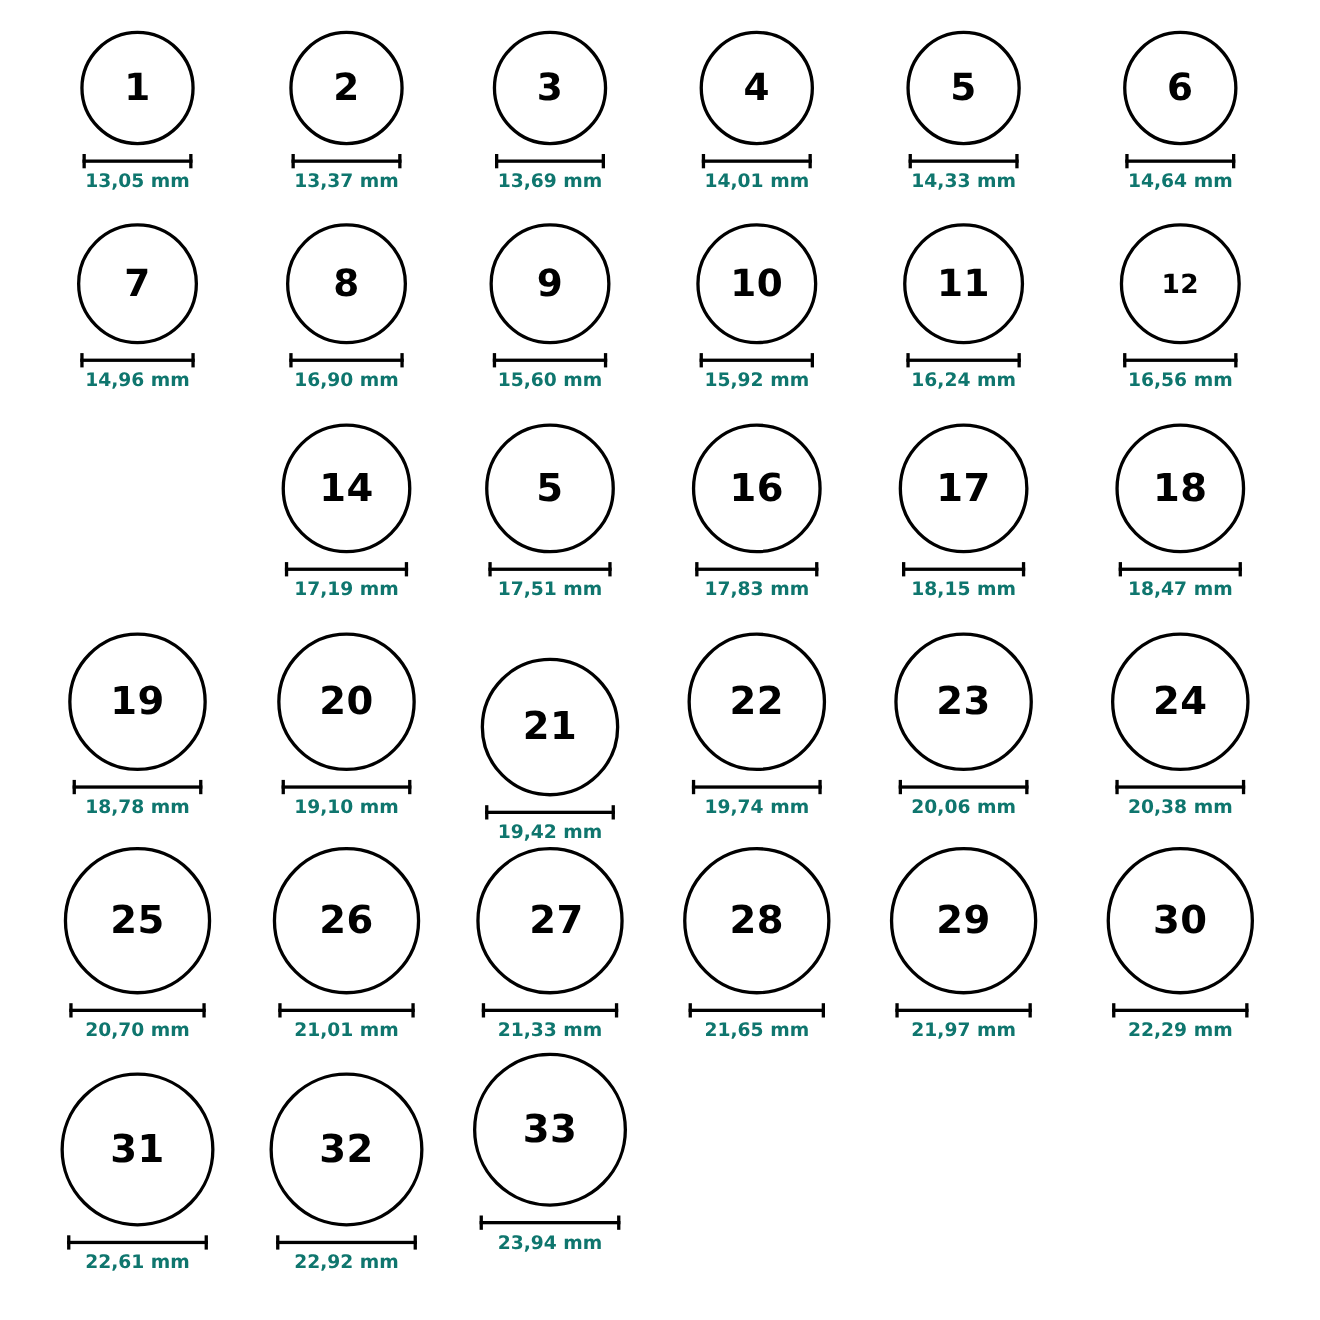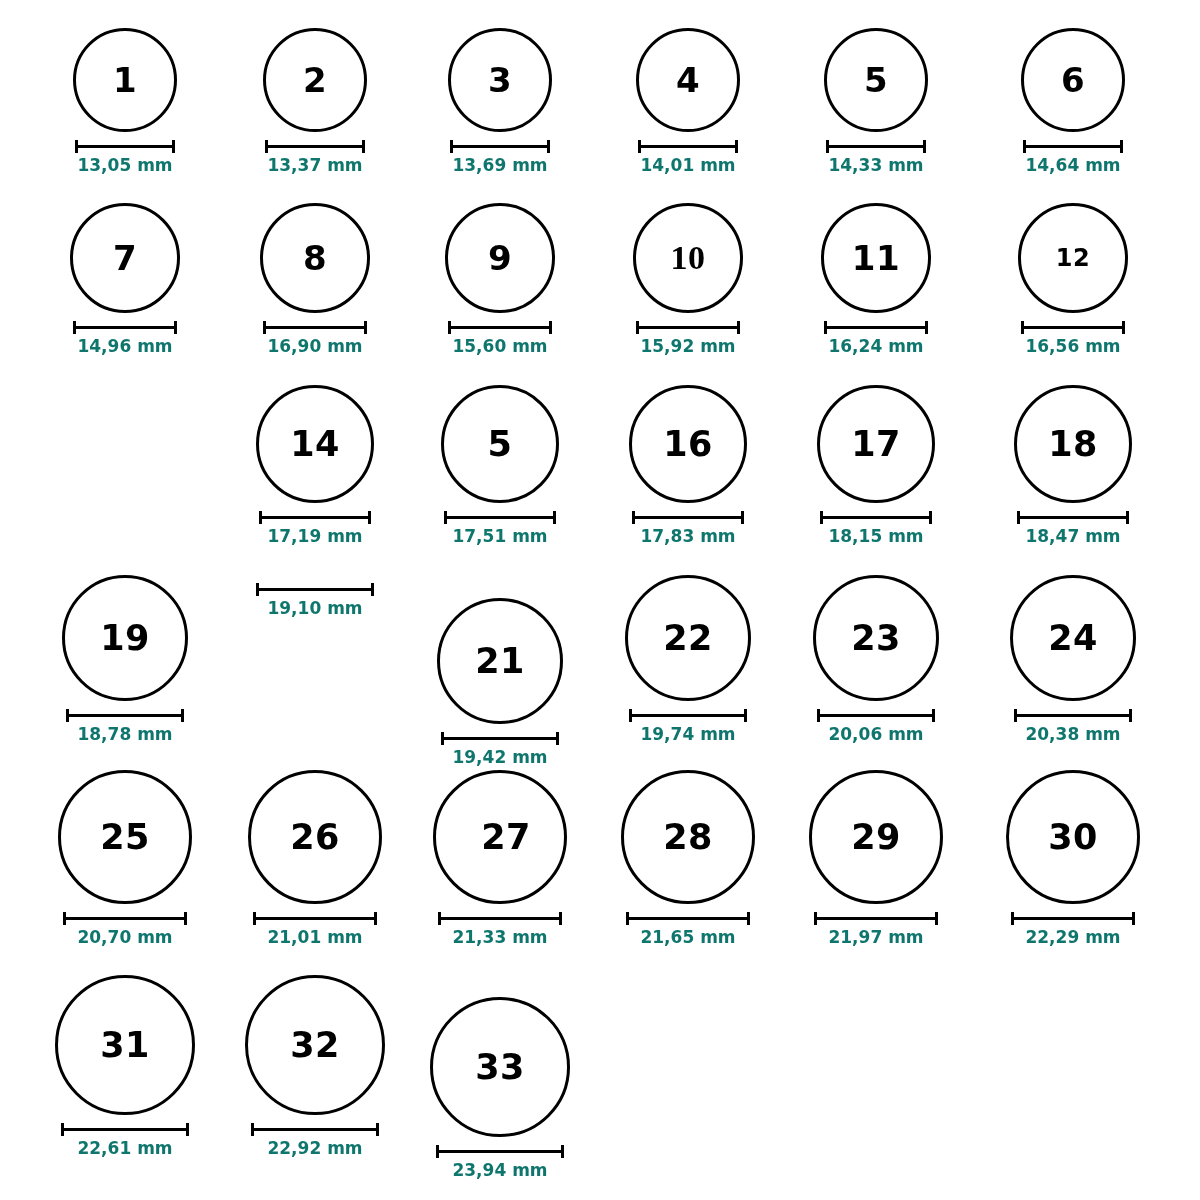--- a/index.html
+++ b/index.html
@@ -169,21 +169,21 @@
       </div>
       <div class="measure" style="width: 104px;">
         <div class="measure-line"></div>
         <div class="measure-tick left"></div>
         <div class="measure-tick right"></div>
       </div>
       <div class="ring-label">15,60 mm</div>
     </div>
     <div class="ring-cell" style="left: 608px; top: 203px; width: 160px;">
       <div class="ring-circle" style="width: 110px; height: 110px;">
-        <span class="ring-number" style="font-size: 34px; font-family: Liberation Serif, serif;">10</span>
+        <span class="ring-number" style="font-size: 34px;">10</span>
       </div>
       <div class="measure" style="width: 104px;">
         <div class="measure-line"></div>
         <div class="measure-tick left"></div>
         <div class="measure-tick right"></div>
       </div>
       <div class="ring-label">15,92 mm</div>
     </div>
     <div class="ring-cell" style="left: 796px; top: 203px; width: 160px;">
       <div class="ring-circle" style="width: 110px; height: 110px;">
@@ -267,20 +267,23 @@
         <span class="ring-number" style="font-size: 35px;">19</span>
       </div>
       <div class="measure" style="width: 118px;">
         <div class="measure-line"></div>
         <div class="measure-tick left"></div>
         <div class="measure-tick right"></div>
       </div>
       <div class="ring-label">18,78 mm</div>
     </div>
     <div class="ring-cell" style="left: 235px; top: 575px; width: 160px;">
+      <div class="ring-circle" style="width: 126px; height: 126px;">
+        <span class="ring-number" style="font-size: 35px;">20</span>
+      </div>
       <div class="measure" style="width: 118px;">
         <div class="measure-line"></div>
         <div class="measure-tick left"></div>
         <div class="measure-tick right"></div>
       </div>
       <div class="ring-label">19,10 mm</div>
     </div>
     <div class="ring-cell" style="left: 420px; top: 598px; width: 160px;">
       <div class="ring-circle" style="width: 126px; height: 126px;">
         <span class="ring-number" style="font-size: 35px;">21</span>
@@ -406,21 +409,21 @@
       <div class="ring-circle" style="width: 140px; height: 140px;">
         <span class="ring-number" style="font-size: 35px;">32</span>
       </div>
       <div class="measure" style="width: 128px;">
         <div class="measure-line"></div>
         <div class="measure-tick left"></div>
         <div class="measure-tick right"></div>
       </div>
       <div class="ring-label">22,92 mm</div>
     </div>
-    <div class="ring-cell" style="left: 420px; top: 997px; width: 160px;">
+    <div class="ring-cell" style="left: 420px; top: 957px; width: 160px;">
       <div class="ring-circle" style="width: 140px; height: 140px;">
         <span class="ring-number" style="font-size: 35px;">33</span>
       </div>
       <div class="measure" style="width: 128px;">
         <div class="measure-line"></div>
         <div class="measure-tick left"></div>
         <div class="measure-tick right"></div>
       </div>
       <div class="ring-label">23,94 mm</div>
     </div>

